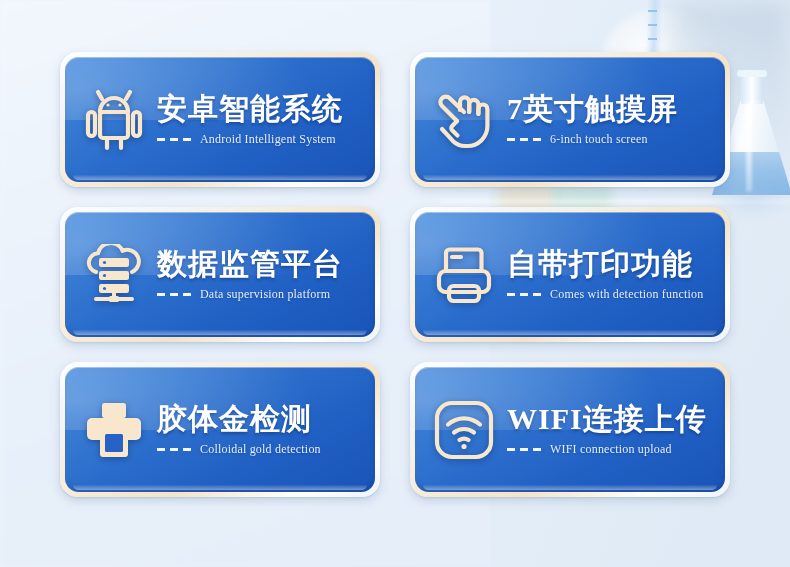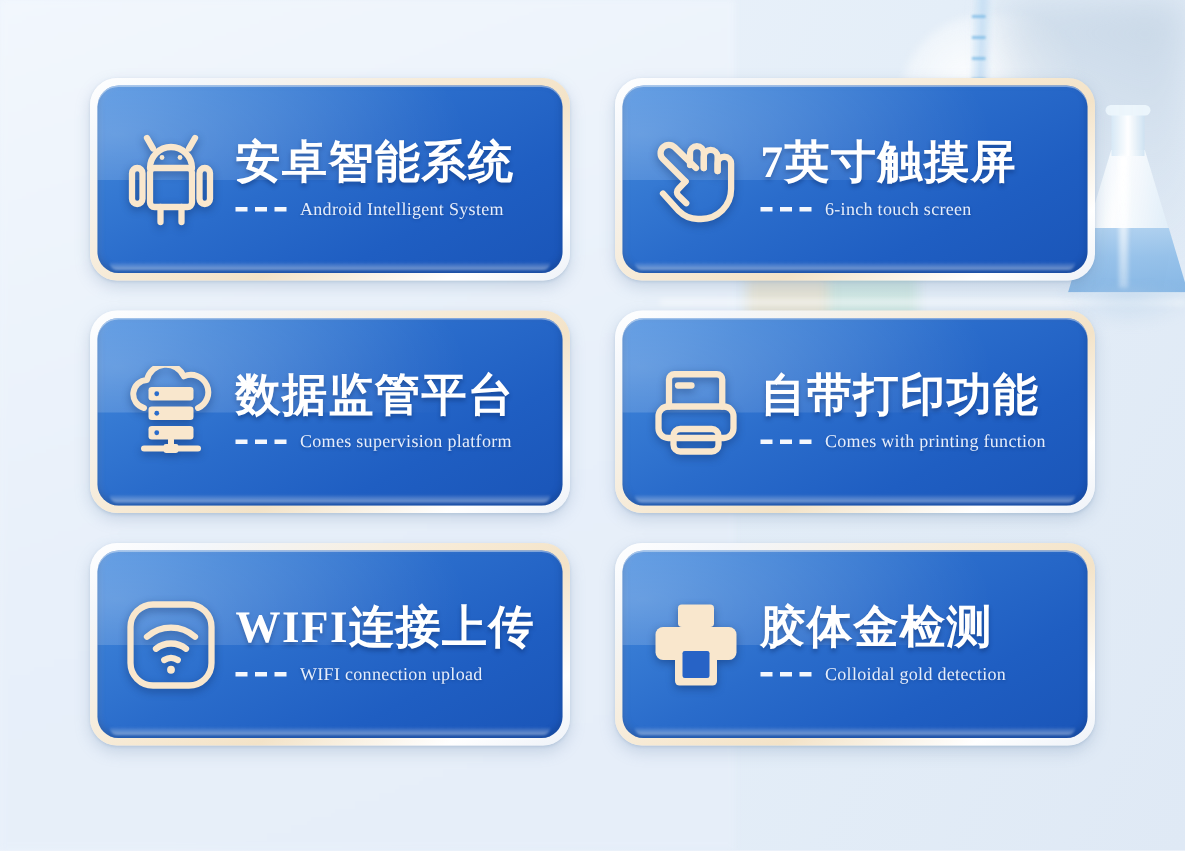--- a/index.html
+++ b/index.html
@@ -349,21 +349,21 @@
         </svg>
       </div>
       <div class="text-wrap">
         <div class="title">数据监管平台</div>
         <div class="sub-row">
           <span class="dashes">
               <i></i>
               <i></i>
               <i></i>
             </span>
-          <span class="subtitle">Comes supervision platform</span>
+          <span class="subtitle">Data supervision platform</span>
         </div>
       </div>
     </div>
   </div>
 
   <div class="card">
     <div class="card-inner">
       <div class="icon-wrap">
         <svg width="62" height="60" viewBox="0 0 62 60" fill="none" stroke="#f9e7cd" stroke-width="4.2" stroke-linecap="round" stroke-linejoin="round">
           <path d="M13 26 L13 8 a3.5 3.5 0 0 1 3.5 -3.5 L45 4.5 a3.5 3.5 0 0 1 3.5 3.5 L48.5 26"></path>
@@ -373,21 +373,45 @@
         </svg>
       </div>
       <div class="text-wrap">
         <div class="title">自带打印功能</div>
         <div class="sub-row">
           <span class="dashes">
               <i></i>
               <i></i>
               <i></i>
             </span>
-          <span class="subtitle">Comes with printing function</span>
+          <span class="subtitle">Comes with detection function</span>
+        </div>
+      </div>
+    </div>
+  </div>
+
+  <div class="card">
+    <div class="card-inner">
+      <div class="icon-wrap">
+        <svg width="62" height="58" viewBox="0 0 62 58" fill="none">
+          <rect x="19" y="2" width="24" height="15" rx="2.5" fill="#f9e7cd"></rect>
+          <rect x="4" y="17" width="54" height="22" rx="5" fill="#f9e7cd"></rect>
+          <rect x="17" y="29" width="28" height="27" rx="3" fill="#f9e7cd"></rect>
+          <rect x="22" y="33" width="18" height="18" rx="1.5" fill="#2763c6"></rect>
+        </svg>
+      </div>
+      <div class="text-wrap">
+        <div class="title">胶体金检测</div>
+        <div class="sub-row">
+          <span class="dashes">
+              <i></i>
+              <i></i>
+              <i></i>
+            </span>
+          <span class="subtitle">Colloidal gold detection</span>
         </div>
       </div>
     </div>
   </div>
 
   <div class="card">
     <div class="card-inner">
       <div class="icon-wrap">
         <svg width="60" height="60" viewBox="0 0 60 60" fill="none" stroke="#f9e7cd" stroke-width="4.2" stroke-linecap="round" stroke-linejoin="round">
           <rect x="3" y="3" width="54" height="54" rx="15"></rect>
@@ -404,37 +428,13 @@
               <i></i>
               <i></i>
               <i></i>
             </span>
           <span class="subtitle">WIFI connection upload</span>
         </div>
       </div>
     </div>
   </div>
 
-  <div class="card">
-    <div class="card-inner">
-      <div class="icon-wrap">
-        <svg width="62" height="58" viewBox="0 0 62 58" fill="none">
-          <rect x="19" y="2" width="24" height="15" rx="2.5" fill="#f9e7cd"></rect>
-          <rect x="4" y="17" width="54" height="22" rx="5" fill="#f9e7cd"></rect>
-          <rect x="17" y="29" width="28" height="27" rx="3" fill="#f9e7cd"></rect>
-          <rect x="22" y="33" width="18" height="18" rx="1.5" fill="#2763c6"></rect>
-        </svg>
-      </div>
-      <div class="text-wrap">
-        <div class="title">胶体金检测</div>
-        <div class="sub-row">
-          <span class="dashes">
-              <i></i>
-              <i></i>
-              <i></i>
-            </span>
-          <span class="subtitle">Colloidal gold detection</span>
-        </div>
-      </div>
-    </div>
-  </div>
-
 </div>
 
 </body></html>

